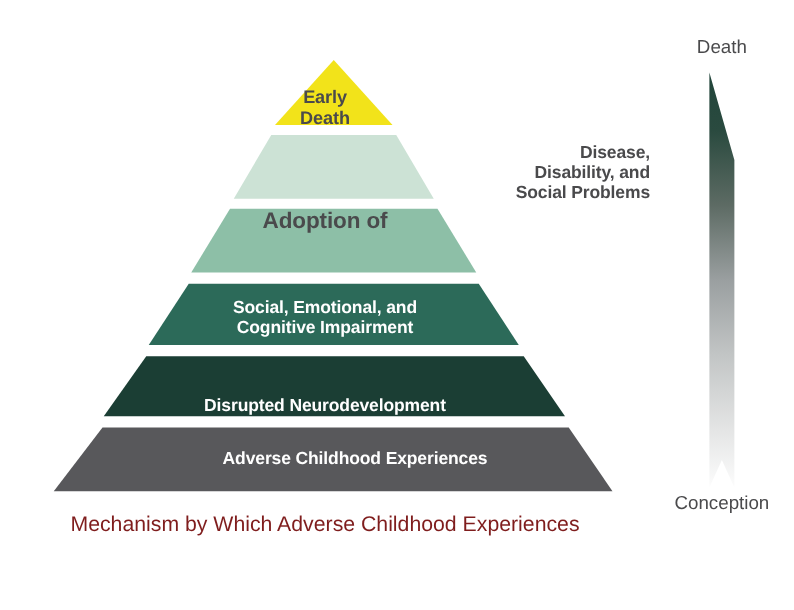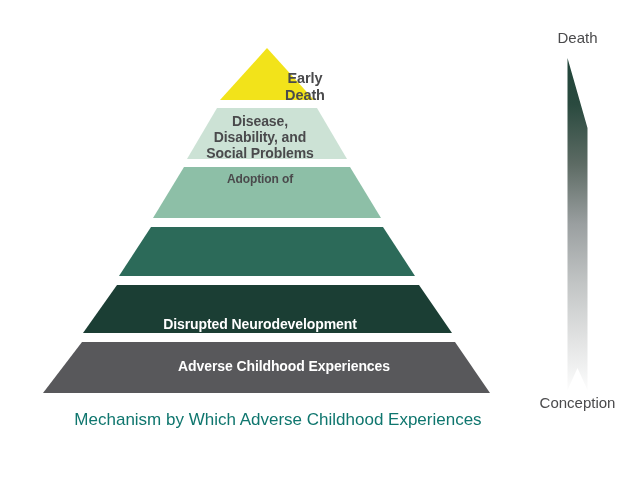--- a/index.html
+++ b/index.html
@@ -33,23 +33,23 @@
     width: 520px;
     text-align: center;
     font-weight: bold;
     line-height: 1.16;
     letter-spacing: -0.1px;
     pointer-events: none;
   }
   .tier-label.dark  { color: #4A4A4C; }
   .tier-label.light { color: #ffffff; }
 
-  #label-tier1 { top: 70px;  font-size: 14.5px; padding-left: 45px; }
-  #label-tier2 { top: 113px; font-size: 14px;  }
-  #label-tier3 { top: 173px; font-size: 12px;  }
+  #label-tier1 { top: 70px;  font-size: 14.5px; }
+  #label-tier2 { top: 113px; font-size: 14px; text-align: right;  }
+  #label-tier3 { top: 166px; font-size: 18px;  }
   #label-tier4 { top: 237px; font-size: 14px;  }
   #label-tier5 { top: 316px; font-size: 14px;  }
   #label-tier6 { top: 358px; font-size: 14px;  }
 
   
   #caption {
     position: absolute;
     left: 0;
     top: 408px;
     width: 520px;
@@ -109,31 +109,35 @@
     <div class="tier-label dark" id="label-tier2" style="color: rgb(74, 74, 76);">
       <div>Disease,</div>
       <div>Disability, and</div>
       <div>Social Problems</div>
     </div>
 
     <div class="tier-label dark" id="label-tier3" style="color: rgb(74, 74, 76);">
       <div>Adoption of</div>
     </div>
 
+    <div class="tier-label light" id="label-tier4" style="color: rgb(255, 255, 255);">
+      <div>Social, Emotional, and</div>
+      <div>Cognitive Impairment</div>
+    </div>
 
     <div class="tier-label light" id="label-tier5" style="color: rgb(255, 255, 255);">
       <div>Disrupted Neurodevelopment</div>
     </div>
 
     <div class="tier-label light" id="label-tier6" style="color: rgb(255, 255, 255); margin-left: 24px;">
       <div>Adverse Childhood Experiences</div>
     </div>
   </div>
 
-  <div id="caption" style="color: #0f766e; padding-left: 18px;">
+  <div id="caption" style="color: #7f1d1d;">
     <div>Mechanism by Which Adverse Childhood Experiences</div>
   </div>
 
   <div id="lifespan">
     <div class="axis-label" id="label-death" style="color: rgb(74, 74, 76);">Death</div>
 
     <svg width="115" height="430" viewBox="0 0 115 430" style="position:absolute; left:0; top:0;">
       <defs>
         <linearGradient id="lifespanGrad" x1="0" y1="0" x2="0" y2="1">
           <stop offset="0%" stop-color="#21453A"></stop>

